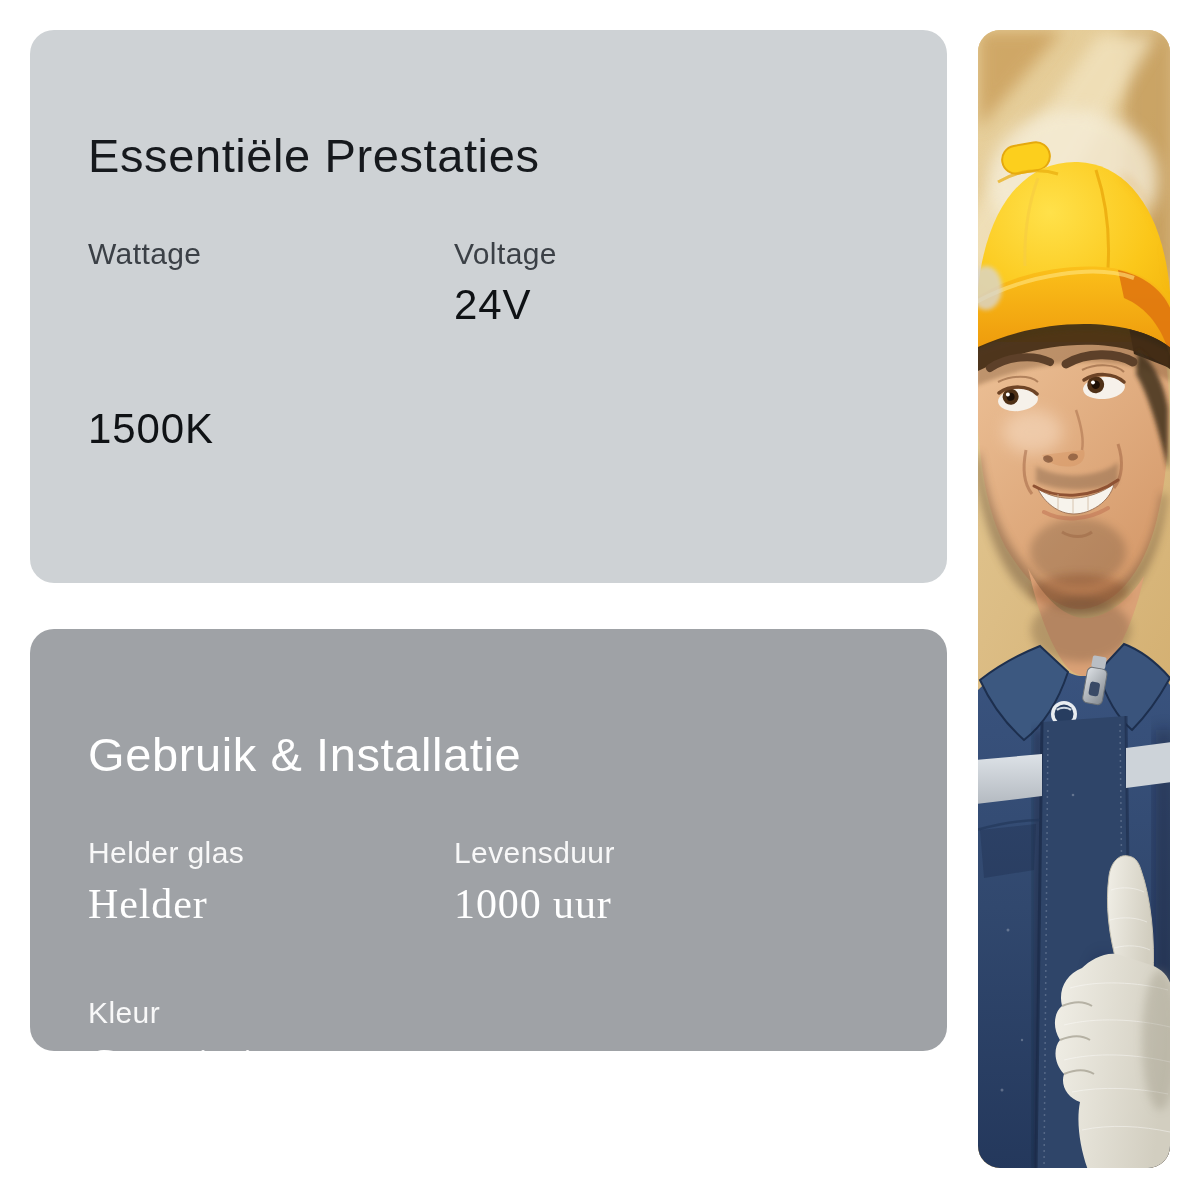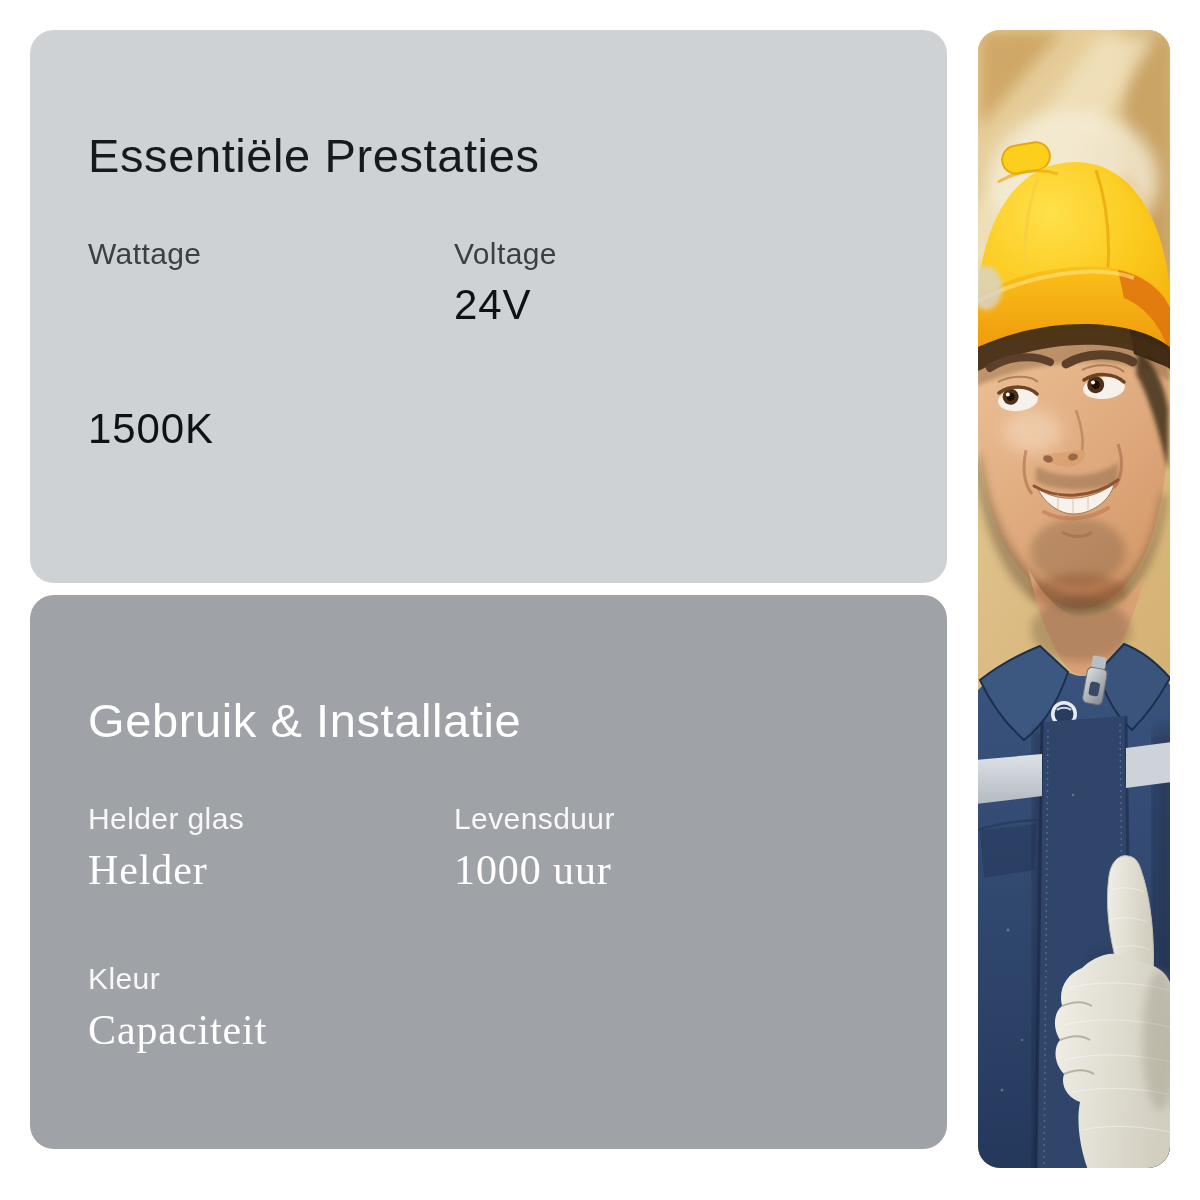--- a/index.html
+++ b/index.html
@@ -2,21 +2,21 @@
 <html><head>
 <meta charset="utf-8">
 <style>
   html,body{margin:0;padding:0;background:#ffffff;}
   .page{
     position:relative;width:1200px;height:1200px;background:#ffffff;
     font-family:"Liberation Sans", sans-serif;overflow:hidden;
   }
   .card{position:absolute;left:30px;width:917px;border-radius:24px;box-sizing:border-box;}
   .card-top{top:30px;height:553px;background:#ced2d5;color:#16191d;}
-  .card-bottom{top:595px;height:554px;background:#9fa2a6;color:#ffffff;}
+  .card-bottom{top:629px;height:422px;background:#9fa2a6;color:#ffffff;}
   .card-inner{padding:99px 40px 0 58px;}
   .card-title{
     margin:0;font-size:47px;line-height:1.15;font-weight:400;letter-spacing:0.6px;
   }
   .spec-grid{
     margin-top:53px;display:grid;grid-template-columns:366px 1fr;row-gap:66px;
   }
   .spec-label{
     font-size:30px;line-height:1.2;font-weight:400;letter-spacing:0.4px;
   }

